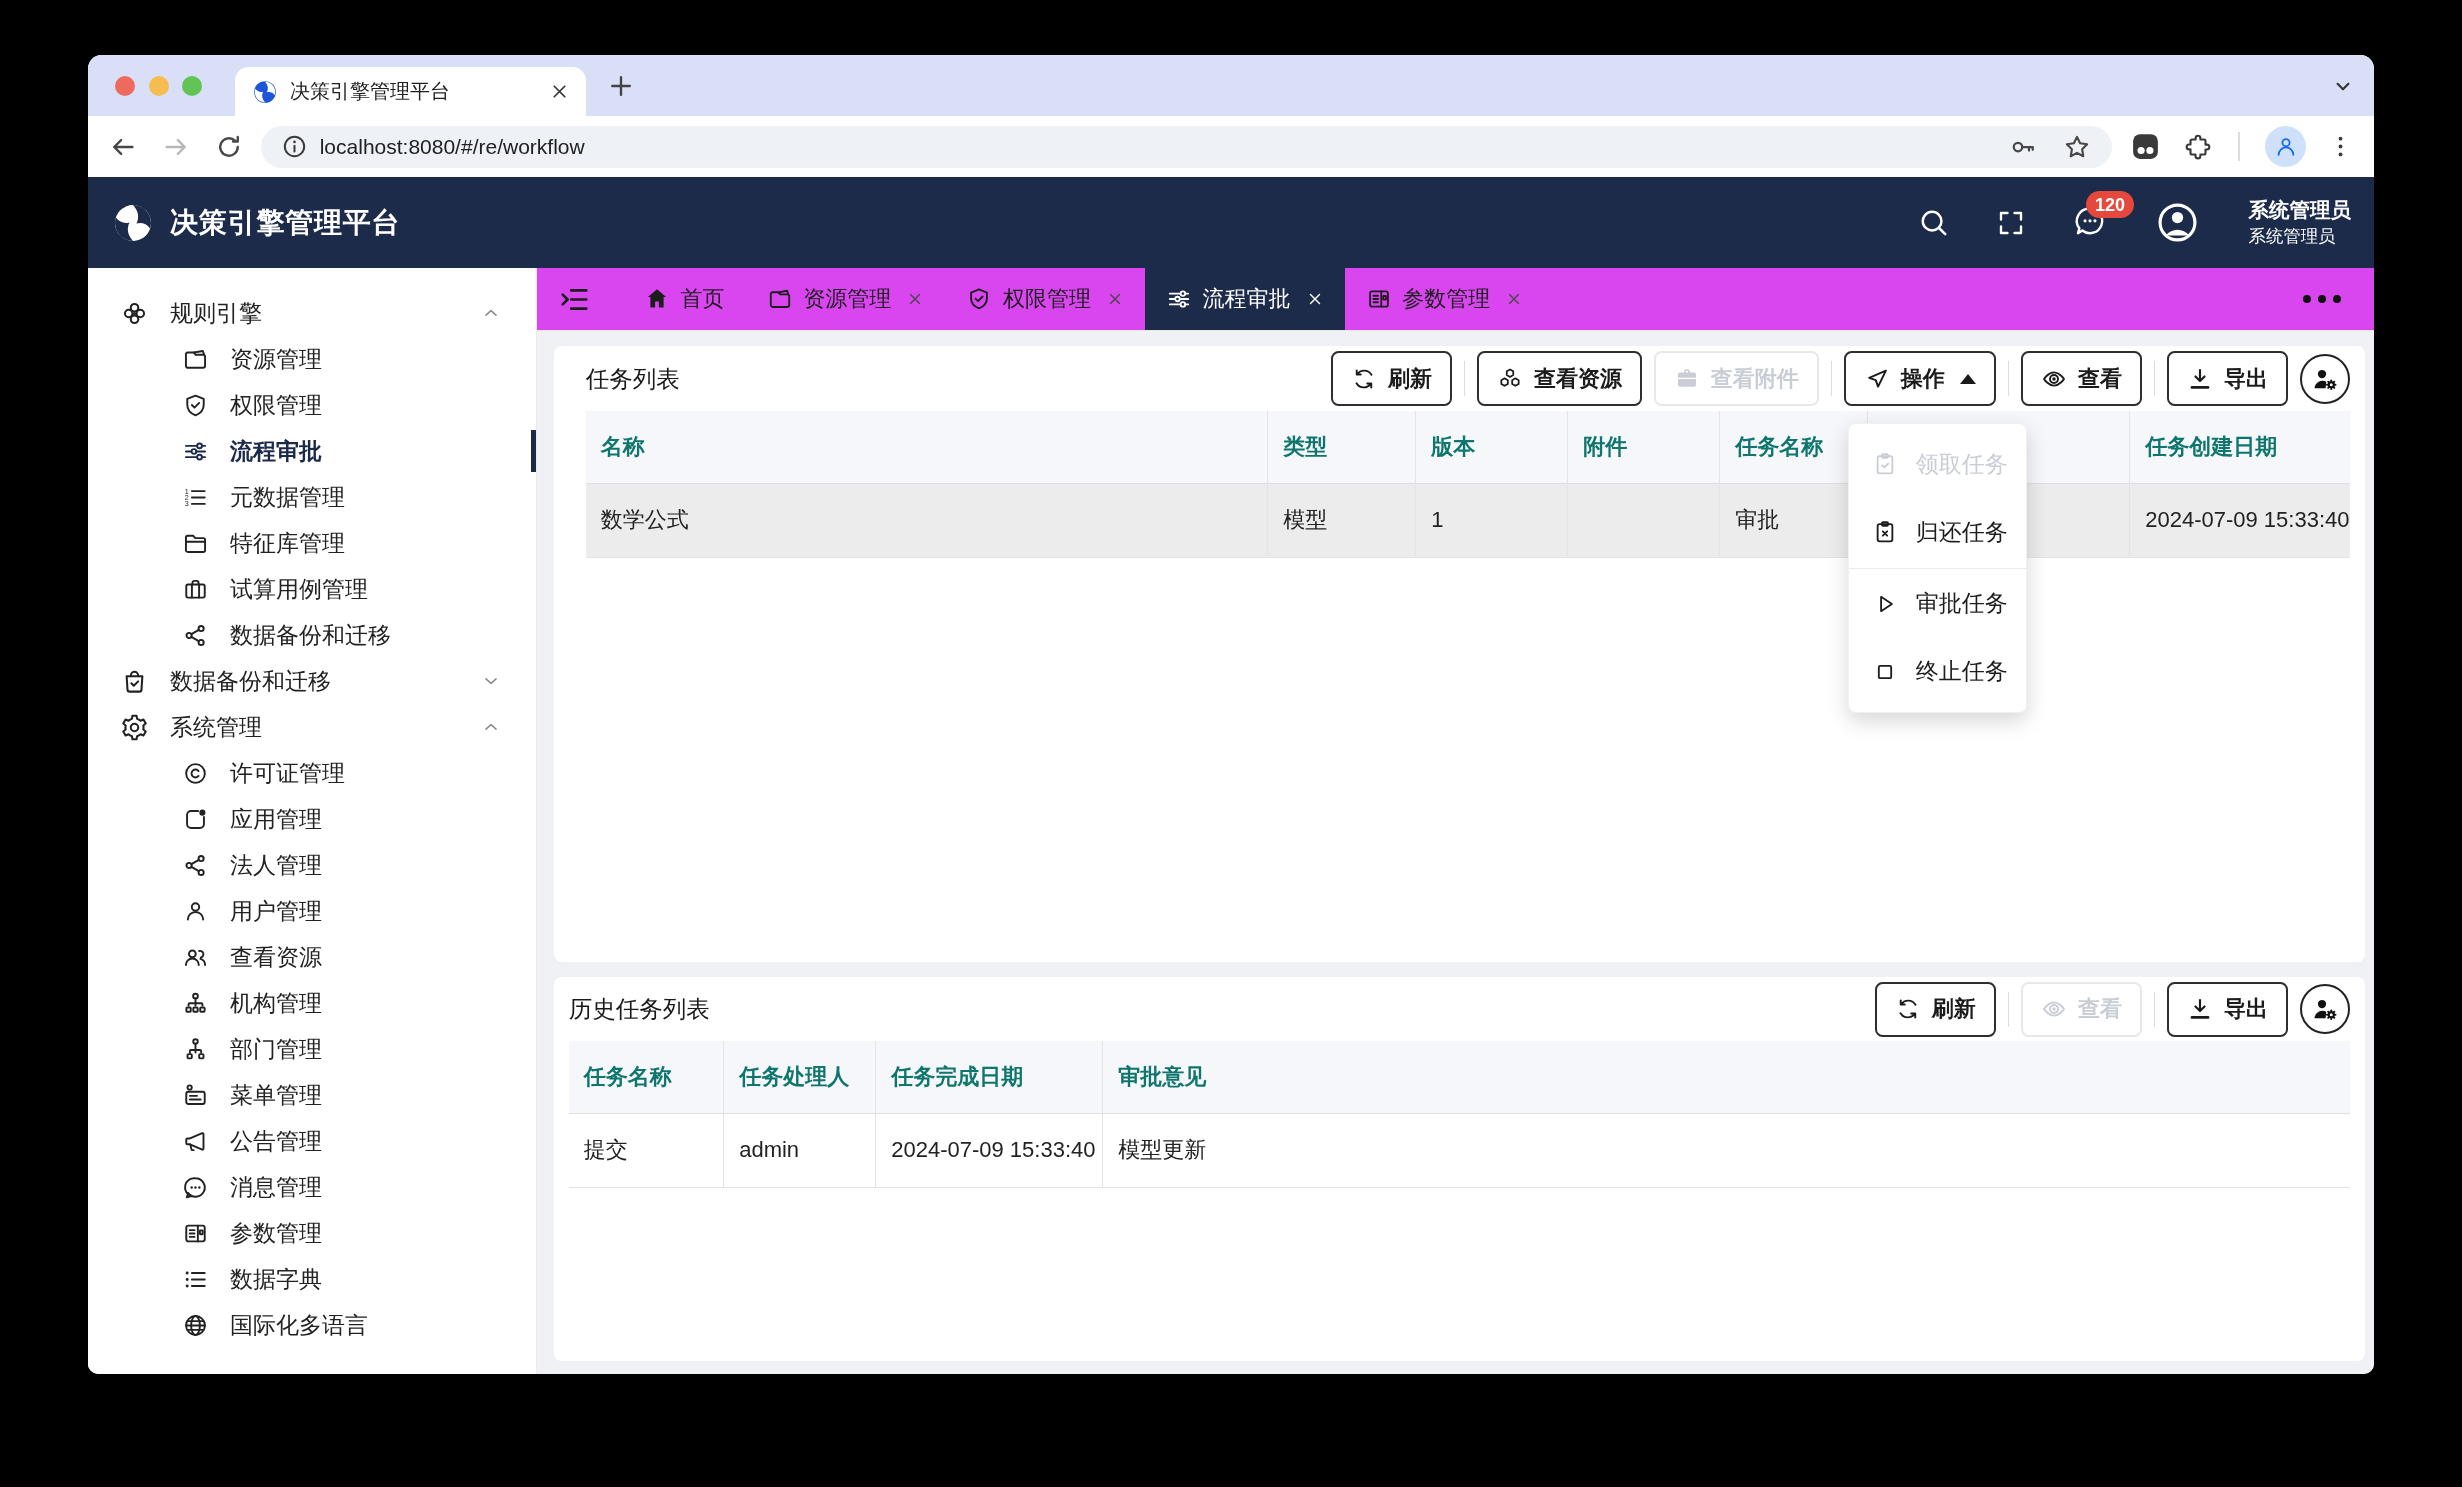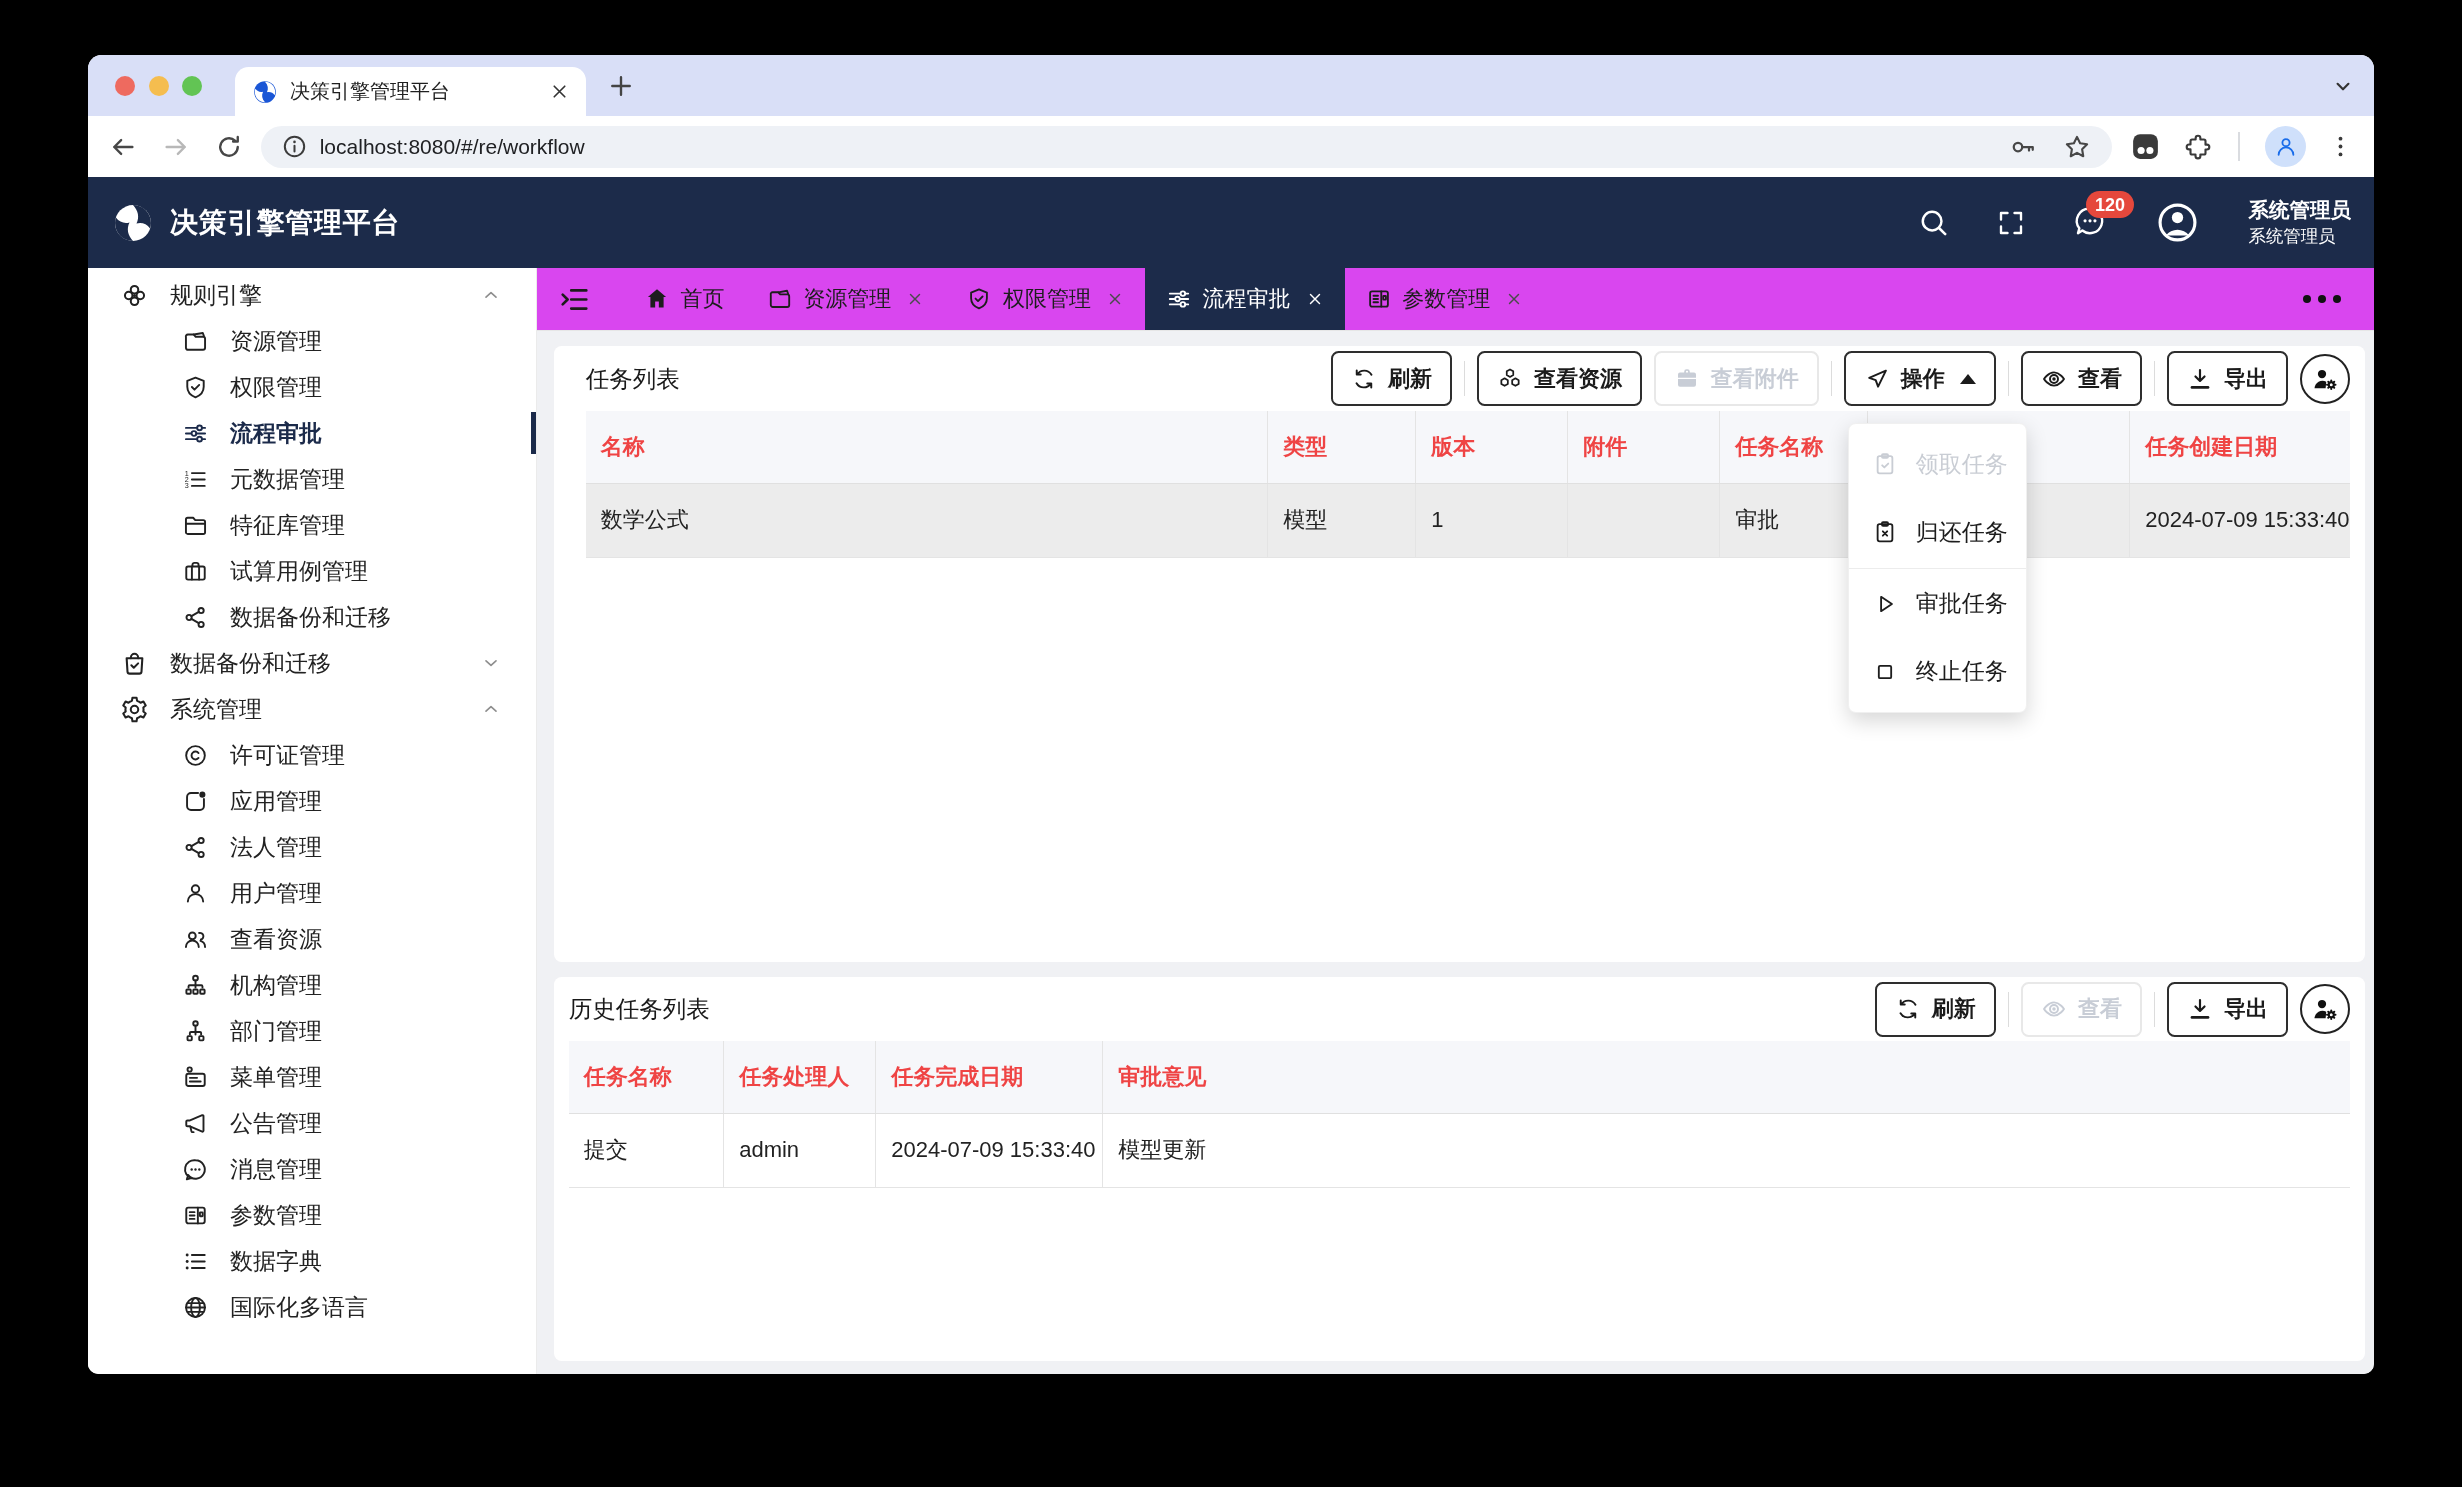--- a/index.html
+++ b/index.html
@@ -31,21 +31,21 @@
   .apptitle{font-size:28px;font-weight:600;margin-left:15px;letter-spacing:0.8px;}
   .hdr-right{margin-left:auto;display:flex;align-items:center;gap:46px;}
   .chatwrap{position:relative;}
   .badge{position:absolute;top:-12px;right:-26px;background:#e5483c;color:#fff;font-size:18px;line-height:1;
     padding:4.5px 9px;border-radius:13.6px;font-weight:600;}
   .usertext{display:flex;flex-direction:column;line-height:1.2;margin-left:1.5px;}
   .usertext .l1{font-size:20.5px;font-weight:600;}
   .usertext .l2{font-size:17.4px;margin-top:3px;}
   
   .bodyrow{flex:1;display:flex;min-height:0;}
-  .sidebar{width:449px;background:#fff;border-right:0.8px solid #ebebeb;padding-top:4px;overflow:hidden;flex:0 0 auto;}
+  .sidebar{width:449px;background:#fff;border-right:0.8px solid #ebebeb;padding-top:22px;overflow:hidden;flex:0 0 auto;}
   .side-item{height:46px;display:flex;align-items:center;position:relative;color:#222;cursor:pointer;}
   .side-item.section{padding-left:32px;}
   .side-item.sub{padding-left:94px;}
   .side-item .lbl{font-size:23px;margin-left:21px;font-weight:500;white-space:nowrap;}
   .side-item .chev{margin-left:auto;margin-right:35px;color:#8e8e8e;}
   .side-item.active{color:#1b2a4a;}
   .side-item.active .lbl{font-weight:800;}
   .side-item.active::after{content:"";position:absolute;right:0;top:2.3px;width:5.3px;height:42px;background:#1b2a4a;}
   
   .main{flex:1;display:flex;flex-direction:column;background:#f0f1f4;min-width:0;}
@@ -65,21 +65,21 @@
   .card-title{font-size:23.5px;color:#1a1a1a;font-weight:500;}
   .btns{margin-left:auto;display:flex;align-items:center;gap:12px;}
   .btn{height:55px;padding:0 18px;border:2.3px solid #2e2e2e;border-radius:7.6px;background:#fff;display:flex;align-items:center;gap:10.6px;
     font-size:22px;font-weight:600;color:#1b1b1b;cursor:pointer;white-space:nowrap;}
   .btn.disabled{border-color:#e8e8e8;color:#c8cdd6;cursor:default;}
   .btn .caret{width:0;height:0;border-left:8.3px solid transparent;border-right:8.3px solid transparent;border-bottom:10.6px solid currentColor;margin-left:4.5px;}
   .btn-div{width:1.5px;height:35px;background:#dcdcdc;}
   .circlebtn{width:50px;height:50px;border-radius:50%;border:2.3px solid #222;display:flex;align-items:center;justify-content:center;color:#111;cursor:pointer;flex:0 0 auto;}
   
   table.tbl{width:100%;border-collapse:collapse;table-layout:fixed;}
-  .tbl th{height:72px;background:#f6f7fa;font-size:22px;font-weight:700;color:#ef4444;text-align:left;padding:0 15px;
+  .tbl th{height:72px;background:#f6f7fa;font-size:22px;font-weight:700;color:#0f766e;text-align:left;padding:0 15px;
     border-right:0.8px solid #e4e4e4;border-bottom:0.8px solid #e0e0e0;white-space:nowrap;overflow:hidden;}
   .tbl td{height:74px;font-size:22px;color:#222;padding:0 15px;border-right:0.8px solid #e4e4e4;border-bottom:0.8px solid #e4e4e4;
     white-space:nowrap;overflow:hidden;background:#fff;}
   .tbl th:last-child,.tbl td:last-child{border-right:none;}
   .tbl tr.selected td{background:#ececec;}
   
   .dropdown{position:absolute;left:1294px;top:77px;width:179px;background:#fff;border-radius:7.6px;z-index:60;
     box-shadow:0 7.6px 21px rgba(0,0,0,.16);border:0.8px solid #f0f0f0;padding:6px 0;}
   .menu-item{height:68px;display:flex;align-items:center;gap:18px;padding:0 23px;font-size:23px;color:#1d1d1d;cursor:pointer;white-space:nowrap;}
   .menu-item.disabled{color:#c9cdd4;cursor:default;}

